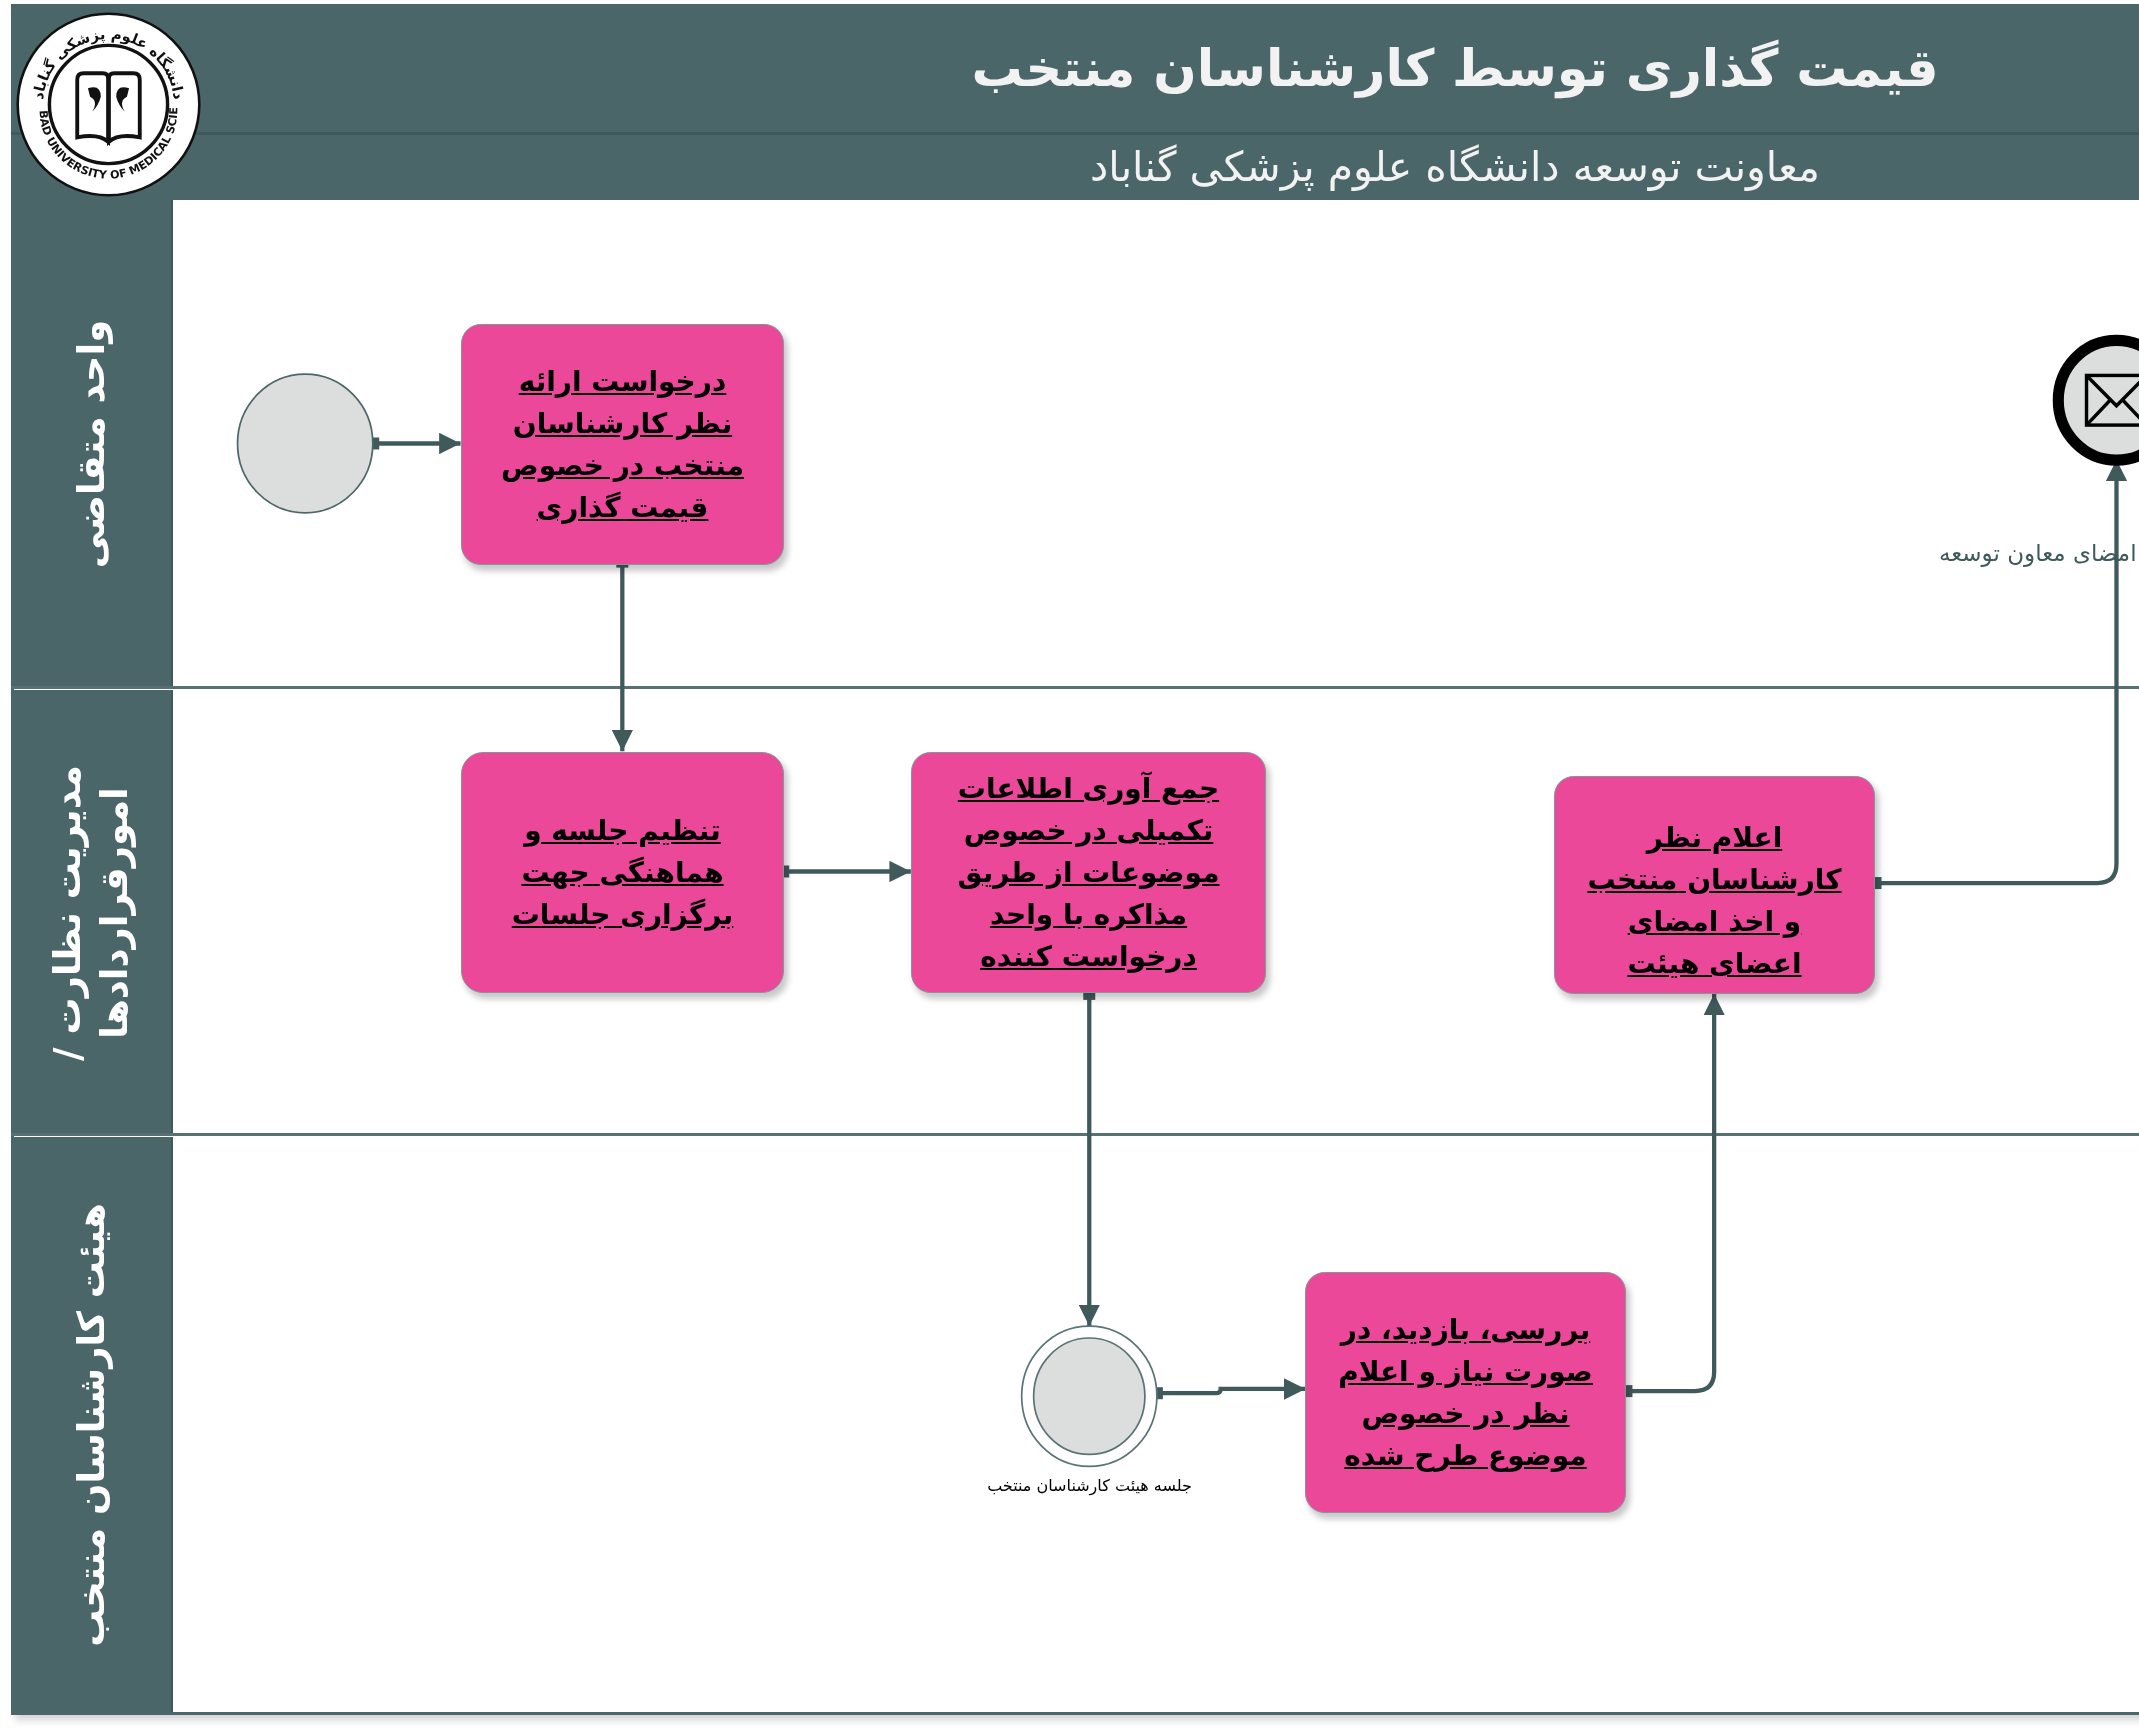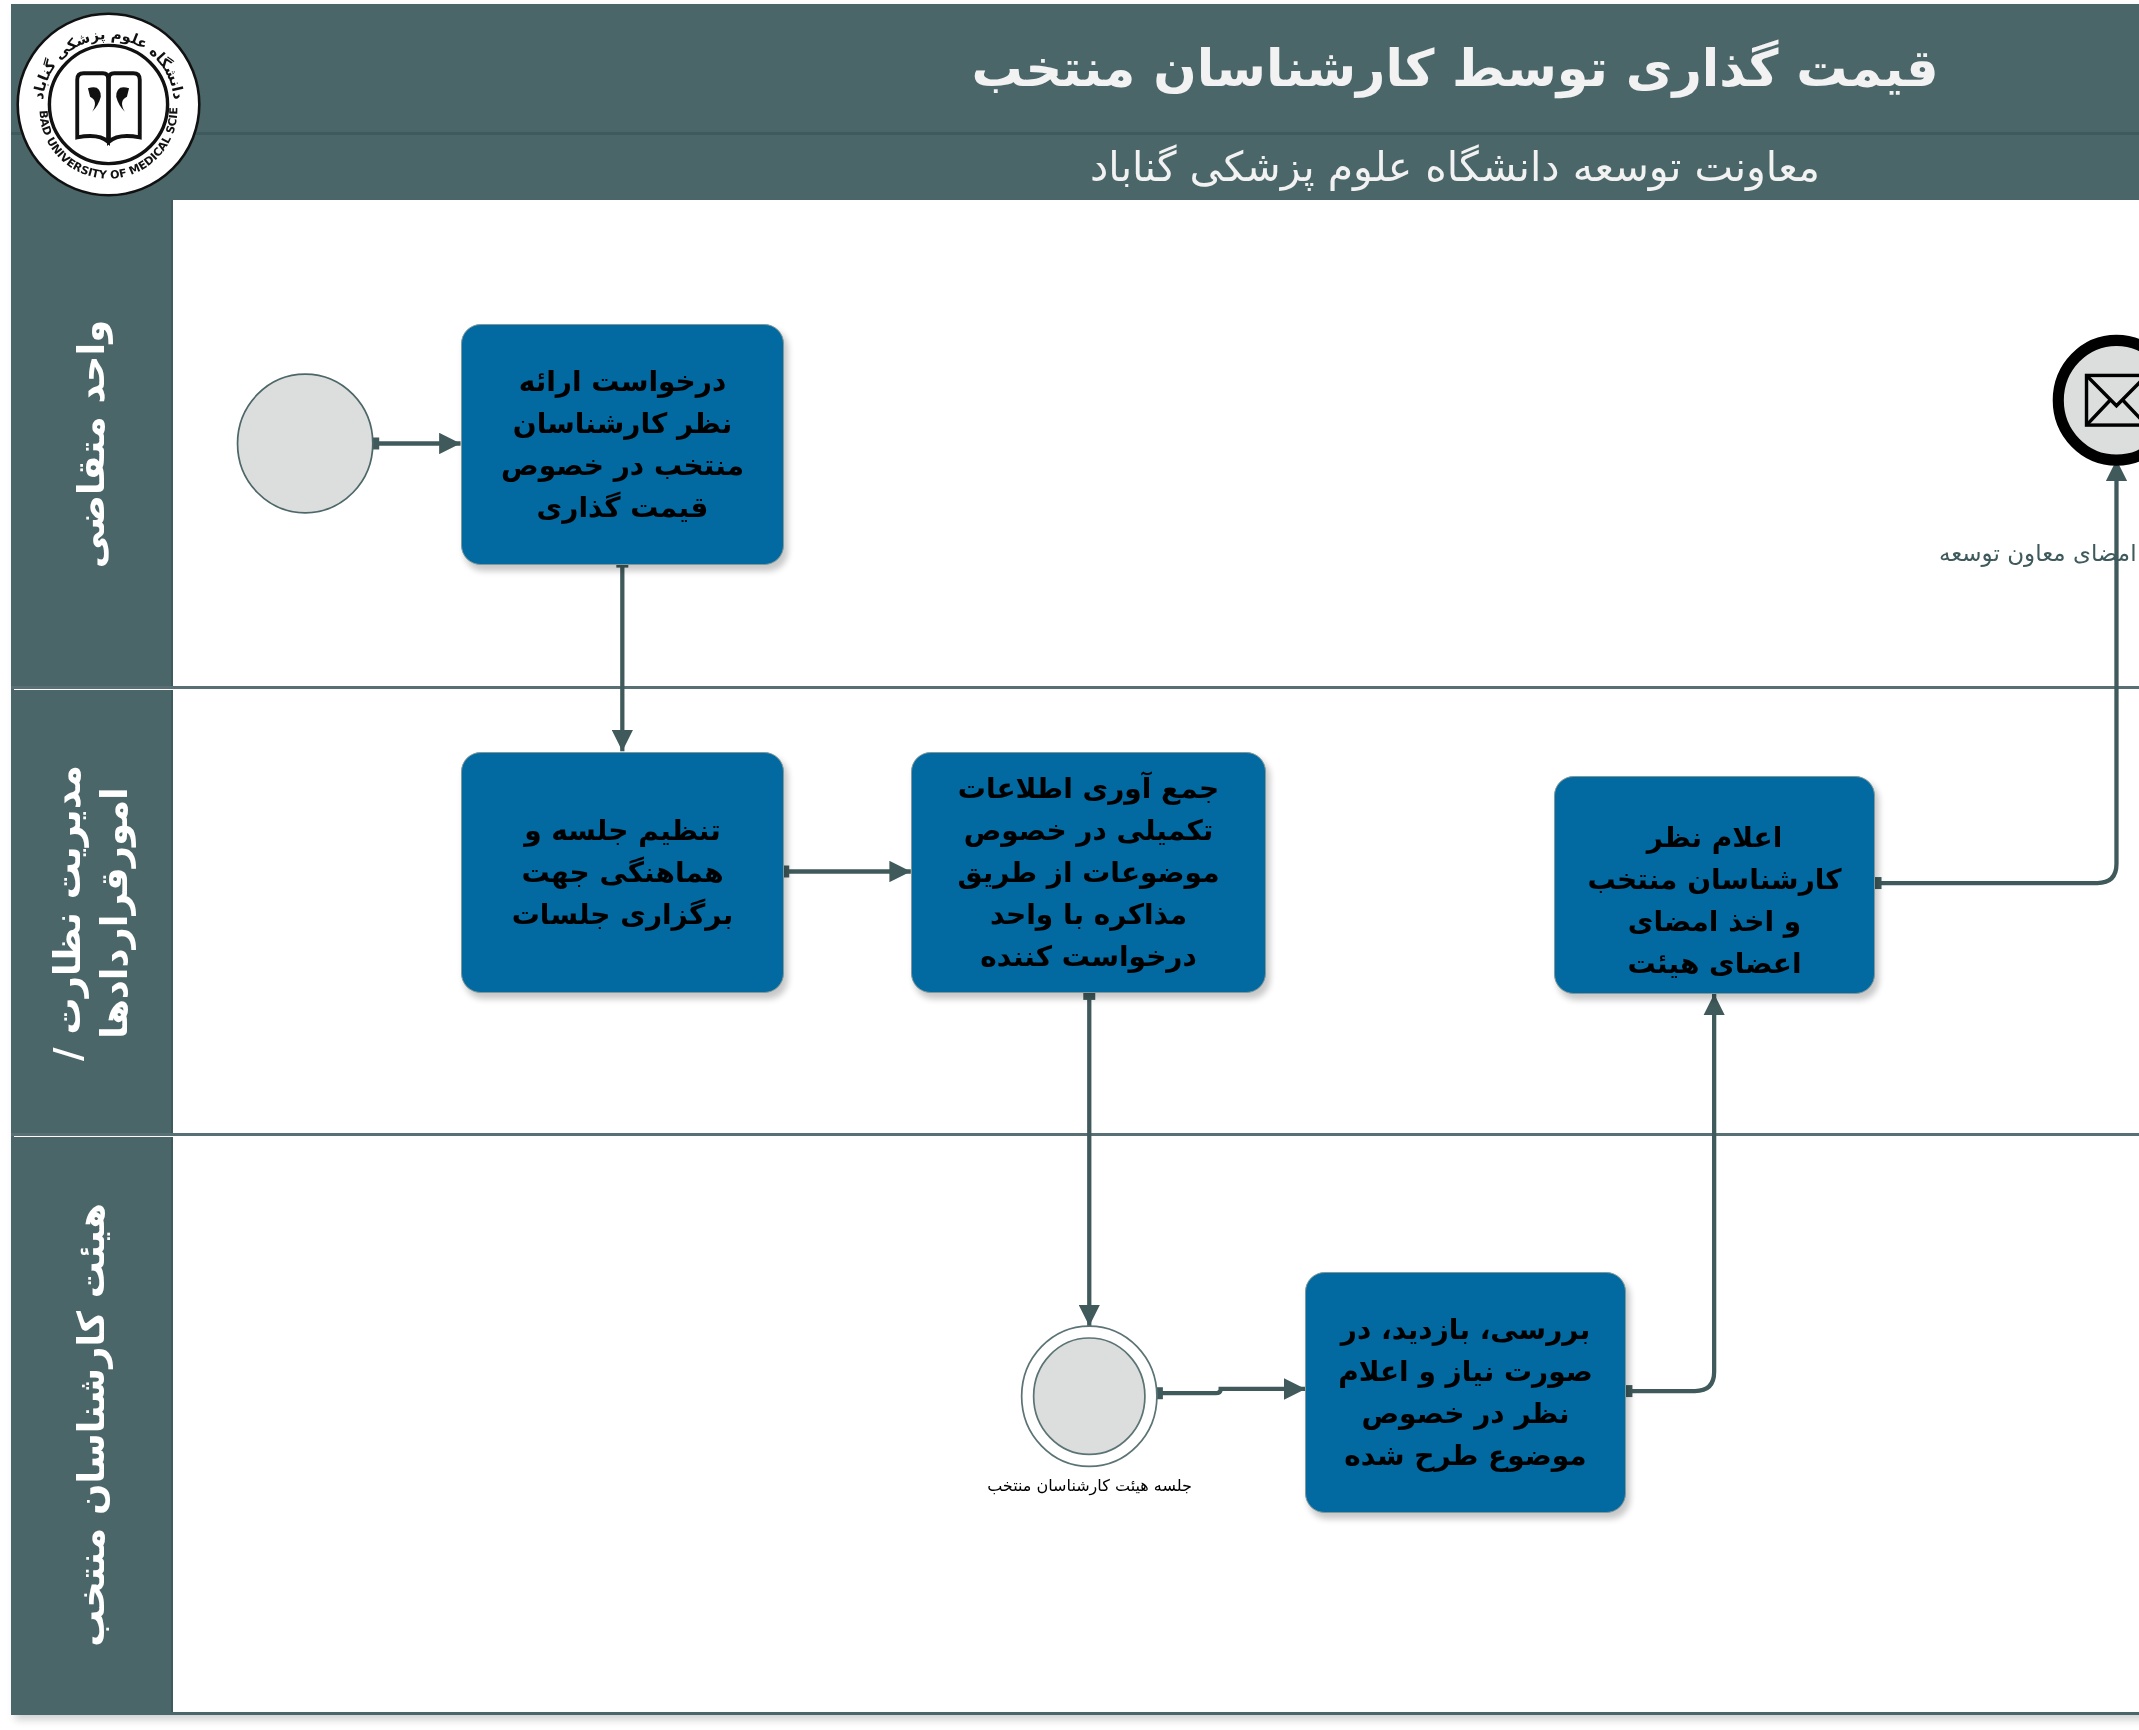--- a/index.html
+++ b/index.html
@@ -18,23 +18,23 @@
             font-size:41px;text-align:center;line-height:64px;direction:rtl;}
   
   #logo{left:13px;top:8.6px;width:191px;height:191px;}
   
   .lane-head{left:11px;width:162px;background:#4a6668;border-right:2.6px solid #3f5a5c;box-sizing:border-box;}
   .lane-label{position:absolute;left:50%;top:50%;color:#fff;font-weight:bold;font-size:37px;
               white-space:nowrap;direction:rtl;text-align:center;line-height:47px;
               transform:translate(-50%,-50%) rotate(-90deg);}
   .lane-sep{left:11px;width:2892px;height:3.4px;background:#587073;}
   
-  .task{position:absolute;background:#0369a1;border:1.3px solid #7f9899;border-radius:19.7px;
+  .task{position:absolute;background:#ec4899;border:1.3px solid #7f9899;border-radius:19.7px;
         box-shadow:3.4px 5.1px 6px rgba(0,0,0,0.22);box-sizing:border-box;display:flex;
-        align-items:center;}
+        align-items:center;text-decoration:underline;}
   .task-text{direction:rtl;text-align:center;font-size:28px;line-height:42px;color:#000;
              padding:0 13px;font-weight:bold;}
   .event-label{position:absolute;direction:rtl;white-space:nowrap;font-size:16px;text-align:center;}
   svg{position:absolute;left:0;top:0;}
 </style>
 </head>
 <body>
 
 <div id="frame" class="abs"></div>
 <div id="header" class="abs"></div>
@@ -113,21 +113,21 @@
       <rect x="4875" y="877" width="140" height="116"></rect>
       <path d="M4875 877 L4945 948 L5015 877"></path>
       <path d="M4875 993 L4930 935 M5015 993 L4960 935"></path>
     </g>
   </g>
 </svg>
 
 <div class="task" style="left:461px;top:324px;width:323px;height:241px;">
   <div class="task-text" style="padding:0 30px;">درخواست ارائه نظر کارشناسان منتخب در خصوص قیمت گذاری</div>
 </div>
-<div class="task" style="left:461px;top:752px;width:323px;height:241px;">
+<div class="task" style="left:461px;top:752px;width:323px;height:241px;border-radius:22px;">
   <div class="task-text">تنظیم جلسه و هماهنگی جهت برگزاری جلسات</div>
 </div>
 <div class="task" style="left:911px;top:752px;width:355px;height:241px;">
   <div class="task-text">جمع آوری اطلاعات تکمیلی در خصوص موضوعات از طریق مذاکره با واحد درخواست کننده</div>
 </div>
 <div class="task" style="left:1305px;top:1272px;width:321px;height:241px;">
   <div class="task-text">بررسی، بازدید، در صورت نیاز و اعلام نظر در خصوص موضوع طرح شده</div>
 </div>
 <div class="task" style="left:1554px;top:776px;width:321px;height:218px;">
   <div class="task-text" style="padding:0 26px;margin-top:32px;">اعلام نظر کارشناسان منتخب و اخذ امضای اعضای هیئت</div>

